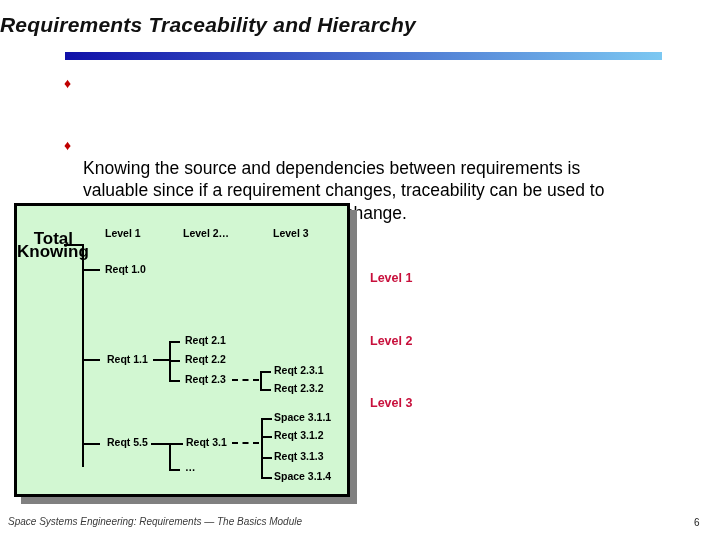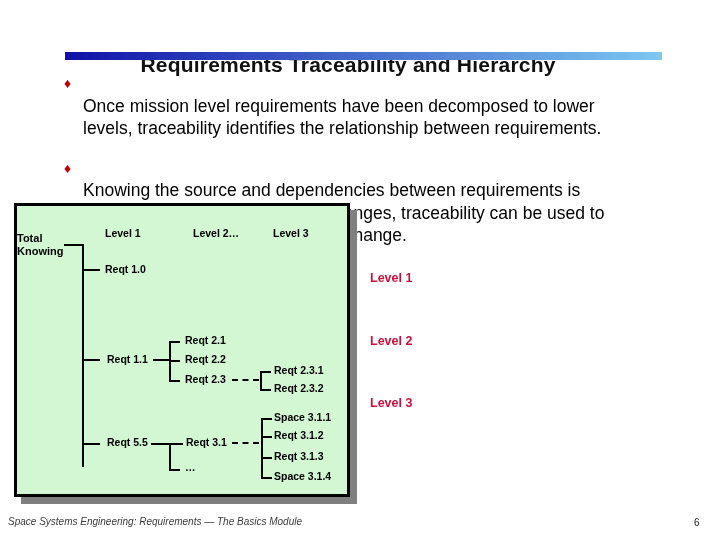--- a/index.html
+++ b/index.html
@@ -5,24 +5,23 @@
   html,body{margin:0;padding:0;}
   body{
     width:720px;height:540px;
     background:#ffffff;
     font-family:"Liberation Sans",sans-serif;
     position:relative;
     overflow:hidden;
   }
   .slide-title{
     position:absolute;top:13px;left:0;width:696px;
-    text-align:center;
-    font-size:21px;font-weight:bold;color:#111;
+    text-align:left;
+    font-size:21px;font-weight:bold;font-style:italic;color:#111;
     letter-spacing:0.2px;
-    margin-top:40px;
   }
   .accent-bar{
     position:absolute;left:65px;top:52px;width:597px;height:8px;
     background:linear-gradient(to right,#1010a8,#7cc8f2);
   }
   .bullets{
     position:absolute;left:64px;top:72px;width:604px;
     list-style:none;margin:0;padding:0;
   }
   .bullets li{
@@ -51,22 +50,22 @@
     position:absolute;
     font-size:10.5px;font-weight:bold;color:#000;
     line-height:13px;white-space:nowrap;
   }
   .col-header{
     position:absolute;top:21px;
     font-size:10.5px;font-weight:bold;color:#000;white-space:nowrap;
   }
   .root-label{
     position:absolute;left:0px;top:26px;width:56px;
-    text-align:left;
-    font-size:11px;font-weight:bold;line-height:13px;color:#000;
+    text-align:right;
+    font-size:17px;font-weight:bold;line-height:13px;color:#000;
   }
   .side-label{
     position:absolute;left:370px;
     font-size:12.5px;font-weight:bold;white-space:nowrap;
   }
   .footer-text{
     position:absolute;left:8px;top:516px;
     font-size:10px;font-style:italic;color:#3a3a3a;white-space:nowrap;text-align:center;
   }
   .page-number{
@@ -76,35 +75,34 @@
 </style>
 </head>
 <body>
 
 <div class="slide-title">Requirements Traceability and Hierarchy</div>
 
 <div class="accent-bar"></div>
 
 <ul class="bullets">
   <li>
-    <span class="diamond" style="color:#c00000">♦</span><span>Once mission level requirements have been decomposed to lower
-levels, traceability identifies the relationship between requirements.</span>
+    <span class="diamond" style="color:#c00000">♦</span>
   </li>
   <li>
     <span class="diamond" style="color:#c00000">♦</span><span>Knowing the source and dependencies between requirements is
 valuable since if a requirement changes, traceability can be used to
 determine the implications of that change.</span>
   </li>
 </ul>
 
 <div class="diagram-box">
   <div class="diagram-inner">
 
     <span class="col-header" style="left:88px">Level 1</span>
-    <span class="col-header" style="left:176px">Level 2…</span>
+    <span class="col-header" style="left:166px">Level 2…</span>
     <span class="col-header" style="left:256px">Level 3</span>
 
     <div class="root-label">
       <div>Total</div>
       <div>Knowing</div>
     </div>
 
     <div class="tline" style="left:47px;top:38px;width:18px;height:2px"></div>
     <div class="tline" style="left:65px;top:38px;width:2px;height:223px"></div>
     <div class="tline" style="left:65px;top:63px;width:18px;height:2px"></div>

